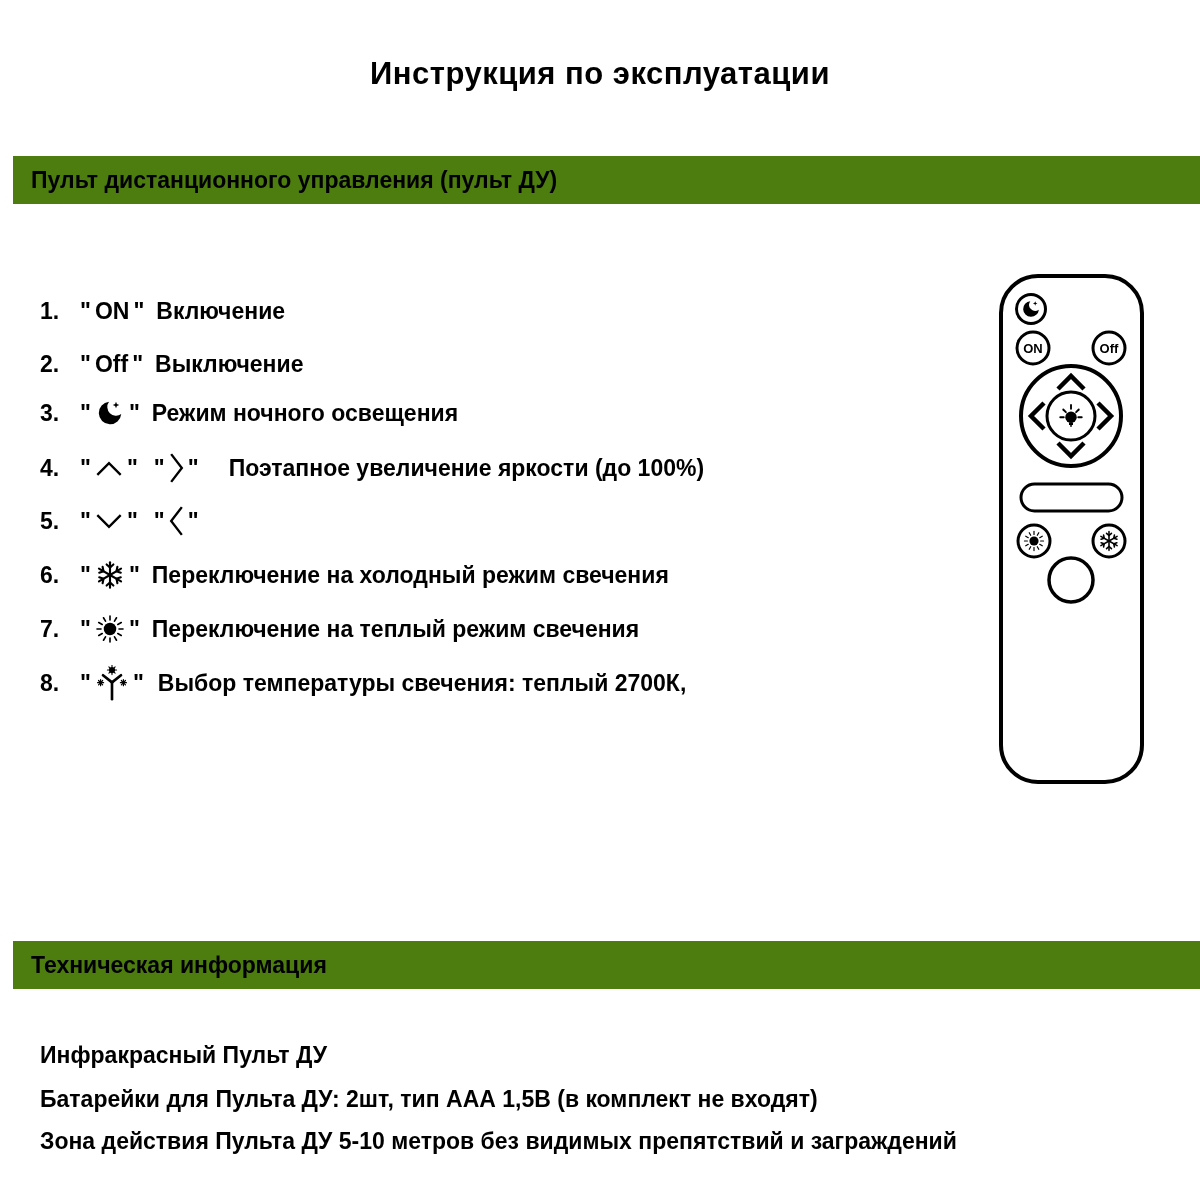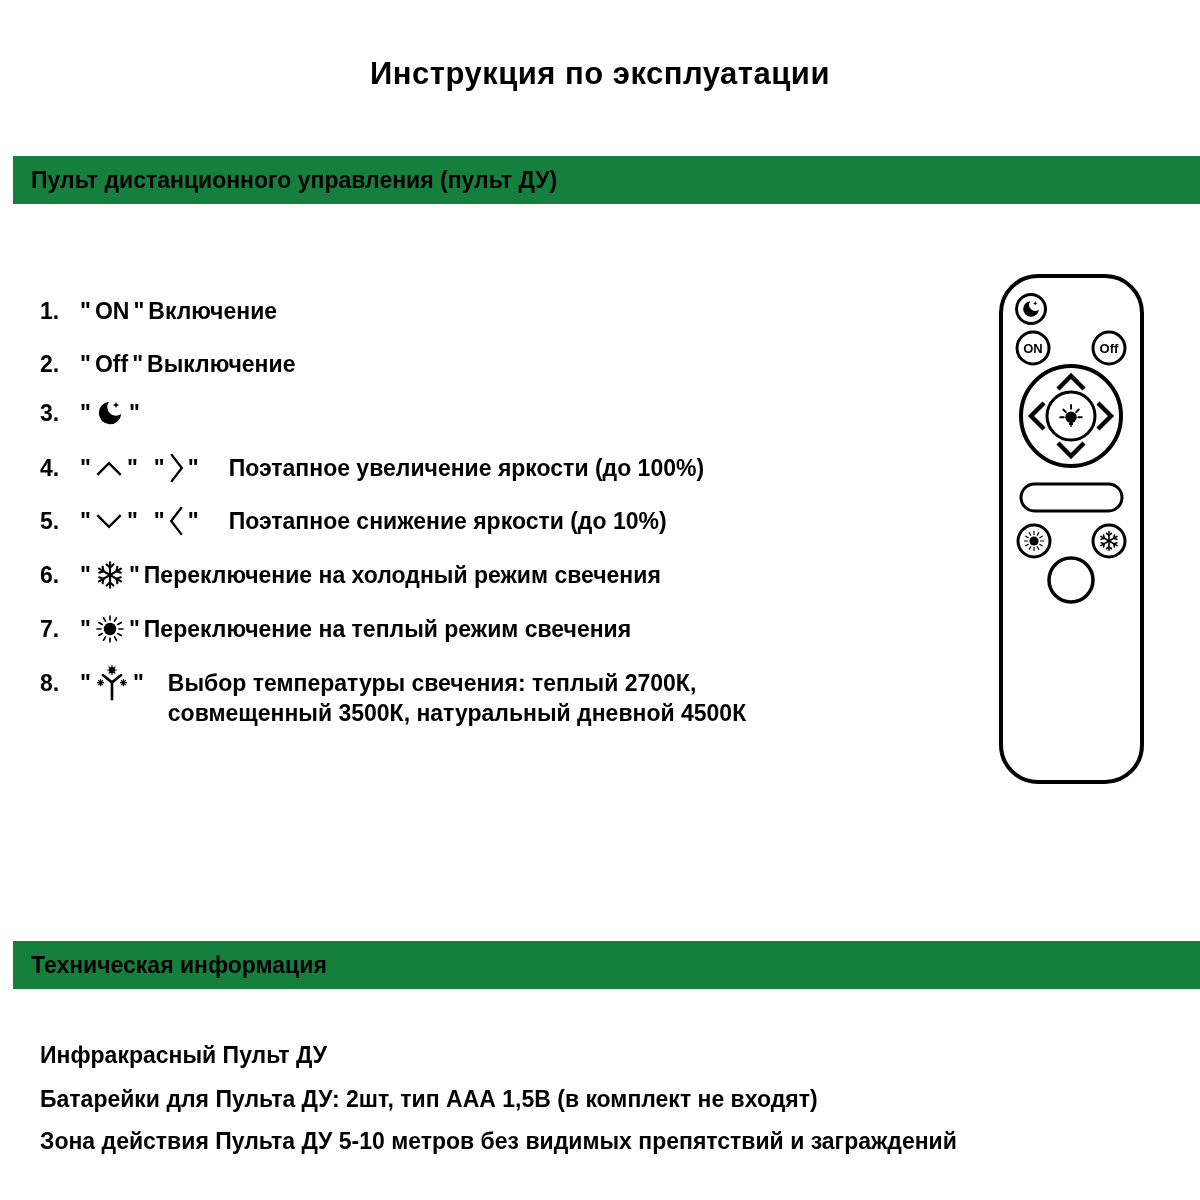--- a/index.html
+++ b/index.html
@@ -7,37 +7,37 @@
     width:1200px;height:1200px;position:relative;overflow:hidden;
     background:#ffffff;color:#000000;
     font-family:"Liberation Sans", sans-serif;
   }
   .title{
     position:absolute;top:56px;left:0;width:1200px;
     text-align:center;font-size:31px;font-weight:bold;letter-spacing:.5px;
   }
   .bar{
     position:absolute;left:13px;width:1187px;height:48px;
-    background:#15803d;display:flex;align-items:center;
+    background:#4d7c0f;display:flex;align-items:center;
     font-size:23px;font-weight:bold;padding-left:18px;box-sizing:border-box;
   }
   .bar1{top:156px;}
   .bar2{top:941px;}
   .li{
     position:absolute;left:40px;height:36px;
     display:flex;align-items:center;
     font-size:23px;font-weight:bold;white-space:nowrap;
   }
   .num{width:36px;flex:0 0 auto;}
   .q{margin:0 4px;}
   .grp{display:flex;align-items:center;margin-right:8px;}
-  .desc{margin-left:0;}
+  .desc{margin-left:8px;}
   .gapL{margin-left:18px;}
   .ic{display:block;flex:0 0 auto;}
-  .desc-block{margin-left:20px;line-height:30px;padding-top:3px;font-weight:bold;}
+  .desc-block{margin-left:10px;line-height:30px;padding-top:3px;font-weight:bold;}
   .tline{
     position:absolute;left:40px;font-size:23px;font-weight:bold;line-height:28px;
     white-space:nowrap;
     margin-top:19px;
   }
   .remote{position:absolute;left:992px;top:270px;}
   svg text{font-family:"Liberation Sans", sans-serif;font-weight:bold;}
   .hidden-defs{position:absolute;width:0;height:0;overflow:hidden;}
 </style>
 </head>
@@ -162,20 +162,21 @@
   <span class="desc">Выключение</span>
 </div>
 
 <div class="li" style="top:395px">
   <span class="num">3.</span>
   <span class="q">"</span>
   <svg class="ic" width="30" height="30">
       <use href="#sym-moon"></use>
     </svg>
   <span class="q">"</span>
+  <span class="desc">Режим ночного освещения</span>
 </div>
 
 <div class="li" style="top:450px">
   <span class="num">4.</span>
   <span class="grp">
     <span class="q">"</span>
     <svg class="ic" width="28" height="17">
         <use href="#sym-chev-up"></use>
       </svg>
     <span class="q">"</span>
@@ -199,21 +200,20 @@
       </svg>
     <span class="q">"</span>
   </span>
   <span class="grp">
     <span class="q">"</span>
     <svg class="ic" width="15" height="32">
         <use href="#sym-chev-left"></use>
       </svg>
     <span class="q">"</span>
   </span>
-  <span class="desc gapL">Поэтапное снижение яркости (до 10%)</span>
 </div>
 
 <div class="li" style="top:557px">
   <span class="num">6.</span>
   <span class="q">"</span>
   <svg class="ic" width="30" height="30">
       <use href="#sym-snowflake"></use>
     </svg>
   <span class="q">"</span>
   <span class="desc">Переключение на холодный режим свечения</span>
@@ -231,21 +231,20 @@
 
 <div class="li" style="top:665px;align-items:flex-start;height:66px;">
   <span class="num" style="line-height:36px">8.</span>
   <span class="q" style="line-height:36px">"</span>
   <svg class="ic" width="34" height="36">
       <use href="#sym-ytemp"></use>
     </svg>
   <span class="q" style="line-height:36px">"</span>
   <span class="desc-block">
     <span style="display:block">Выбор температуры свечения: теплый 2700К,</span>
-    <span style="display:block">совмещенный 3500К, натуральный дневной 4500К</span>
   </span>
 </div>
 
 <svg class="remote" width="160" height="520" viewBox="0 0 160 520">
   <rect x="9" y="6" width="141" height="506" rx="37" fill="#ffffff" stroke="#000" stroke-width="4"></rect>
 
   <g>
     <circle cx="39" cy="39" r="14.5" fill="#fff" stroke="#000" stroke-width="3"></circle>
     <use href="#sym-moon" x="28.5" y="28.5" width="21" height="21"></use>
   </g>

